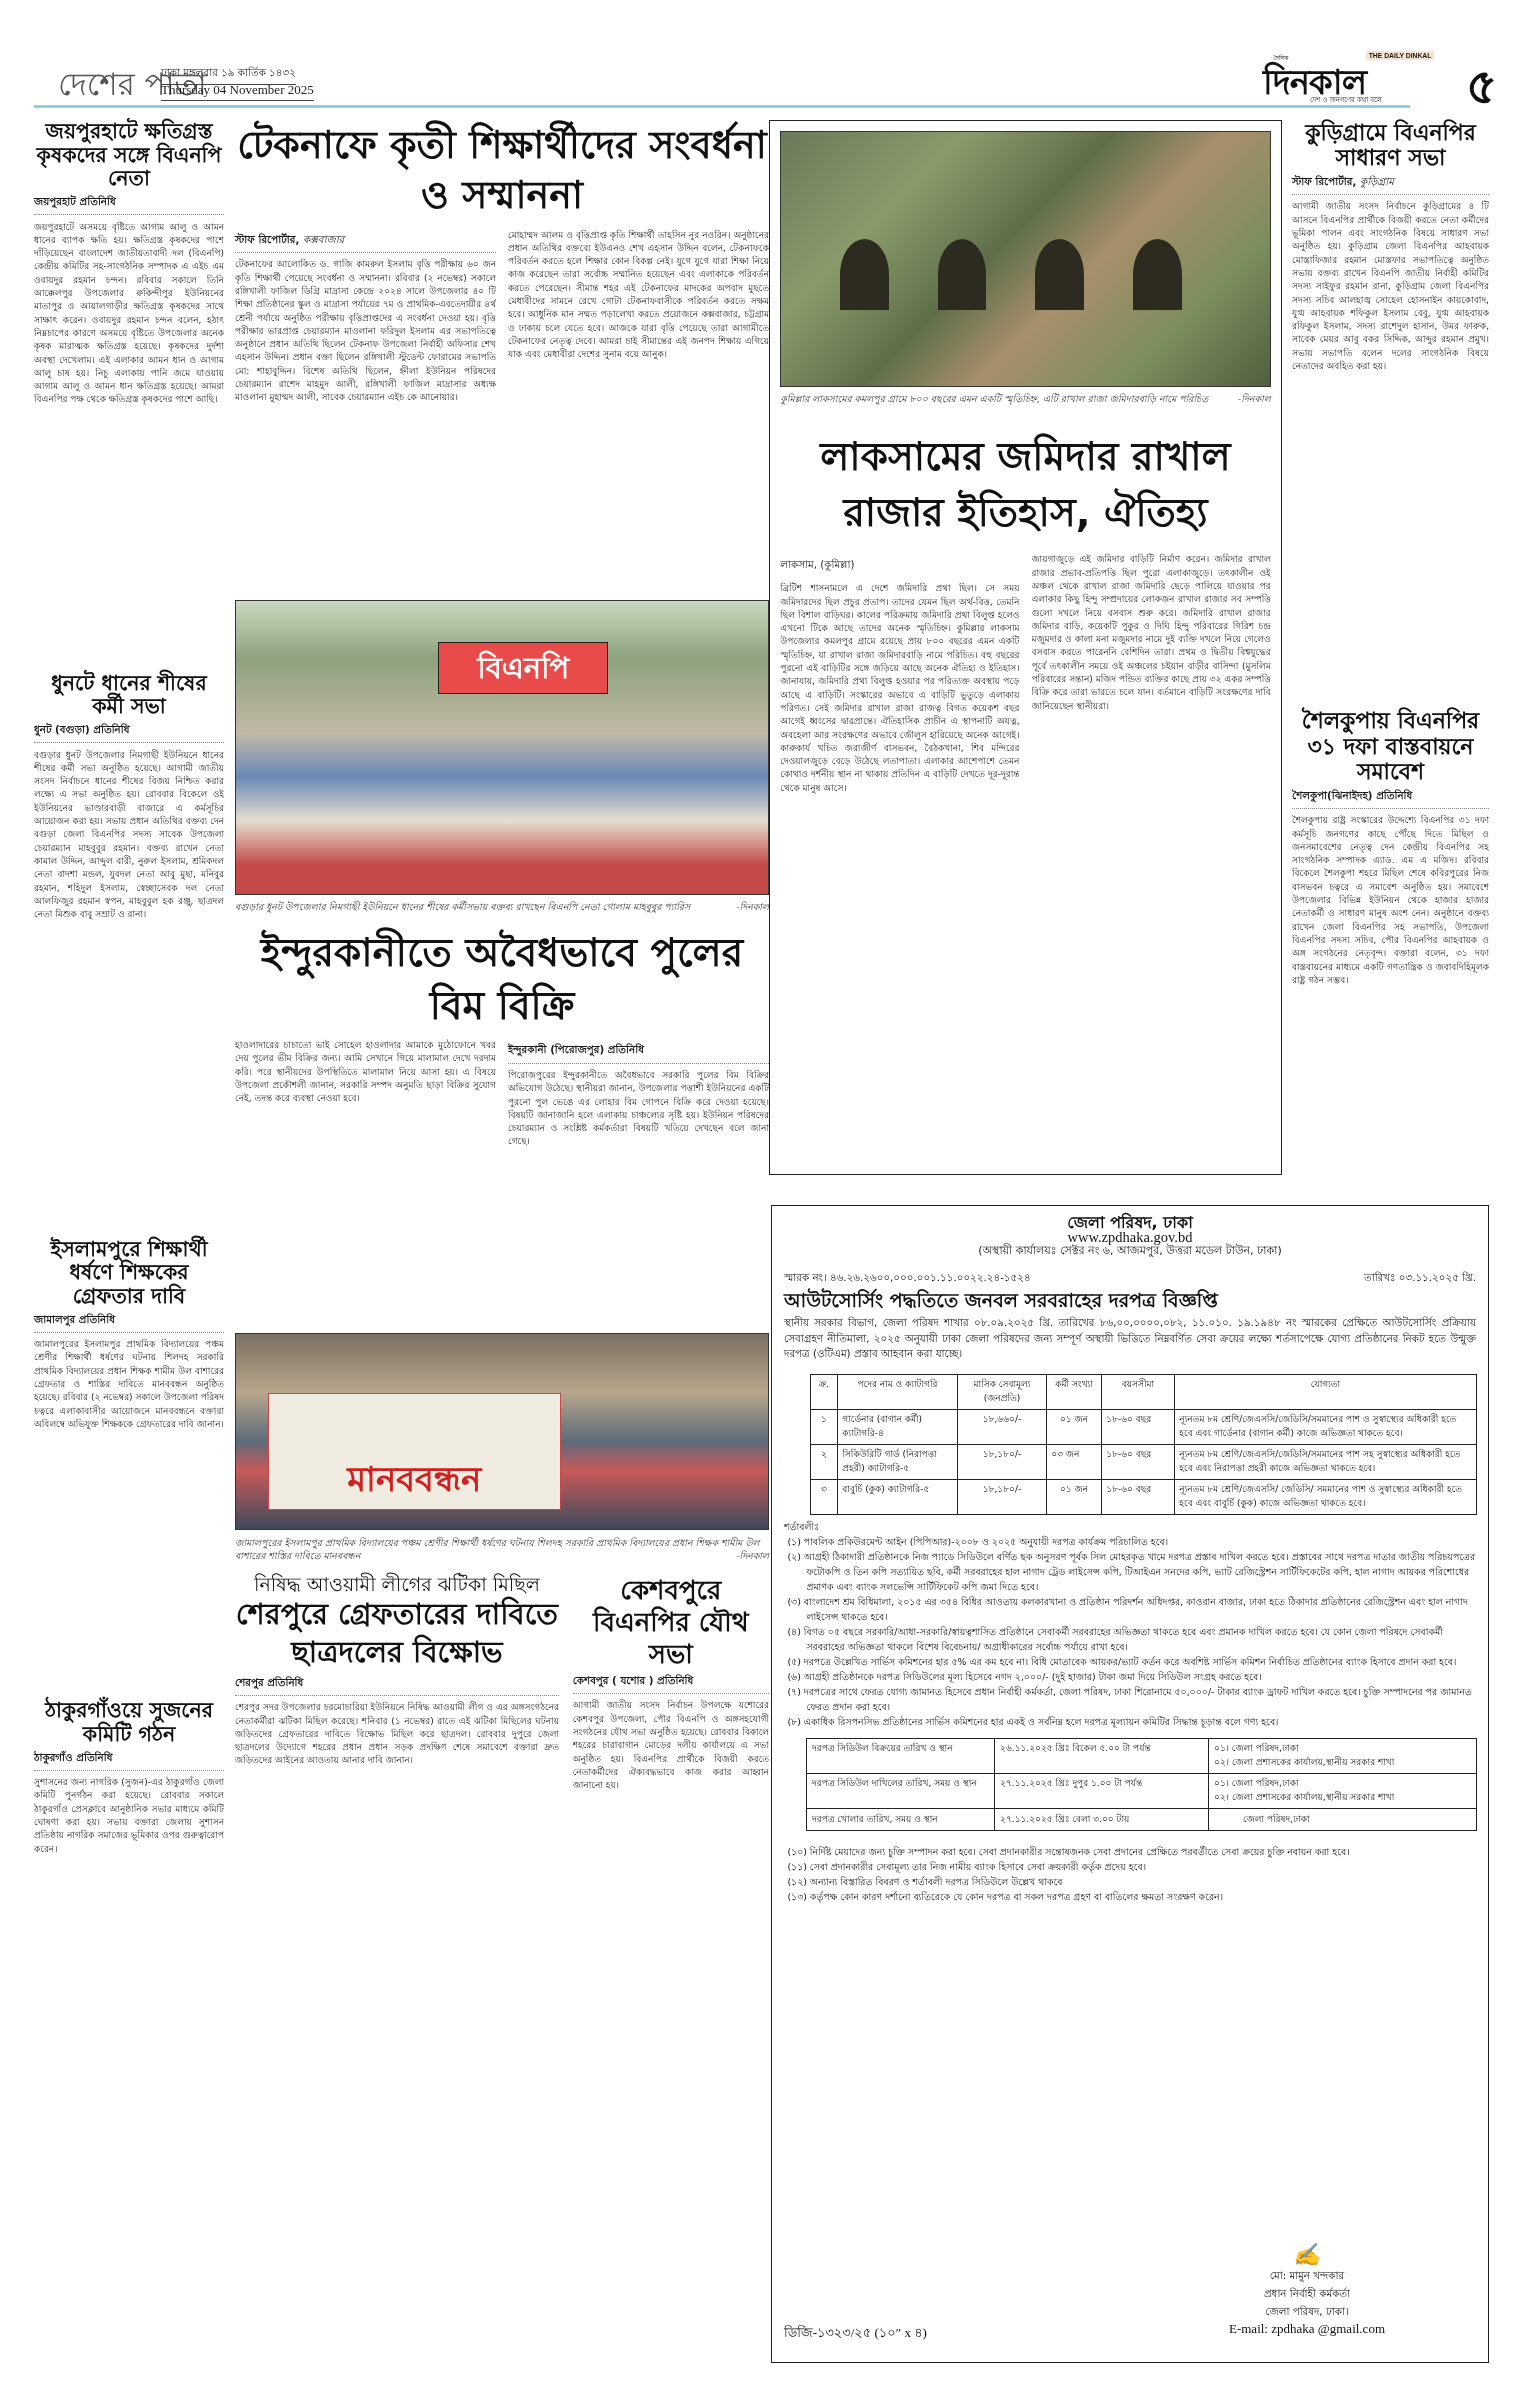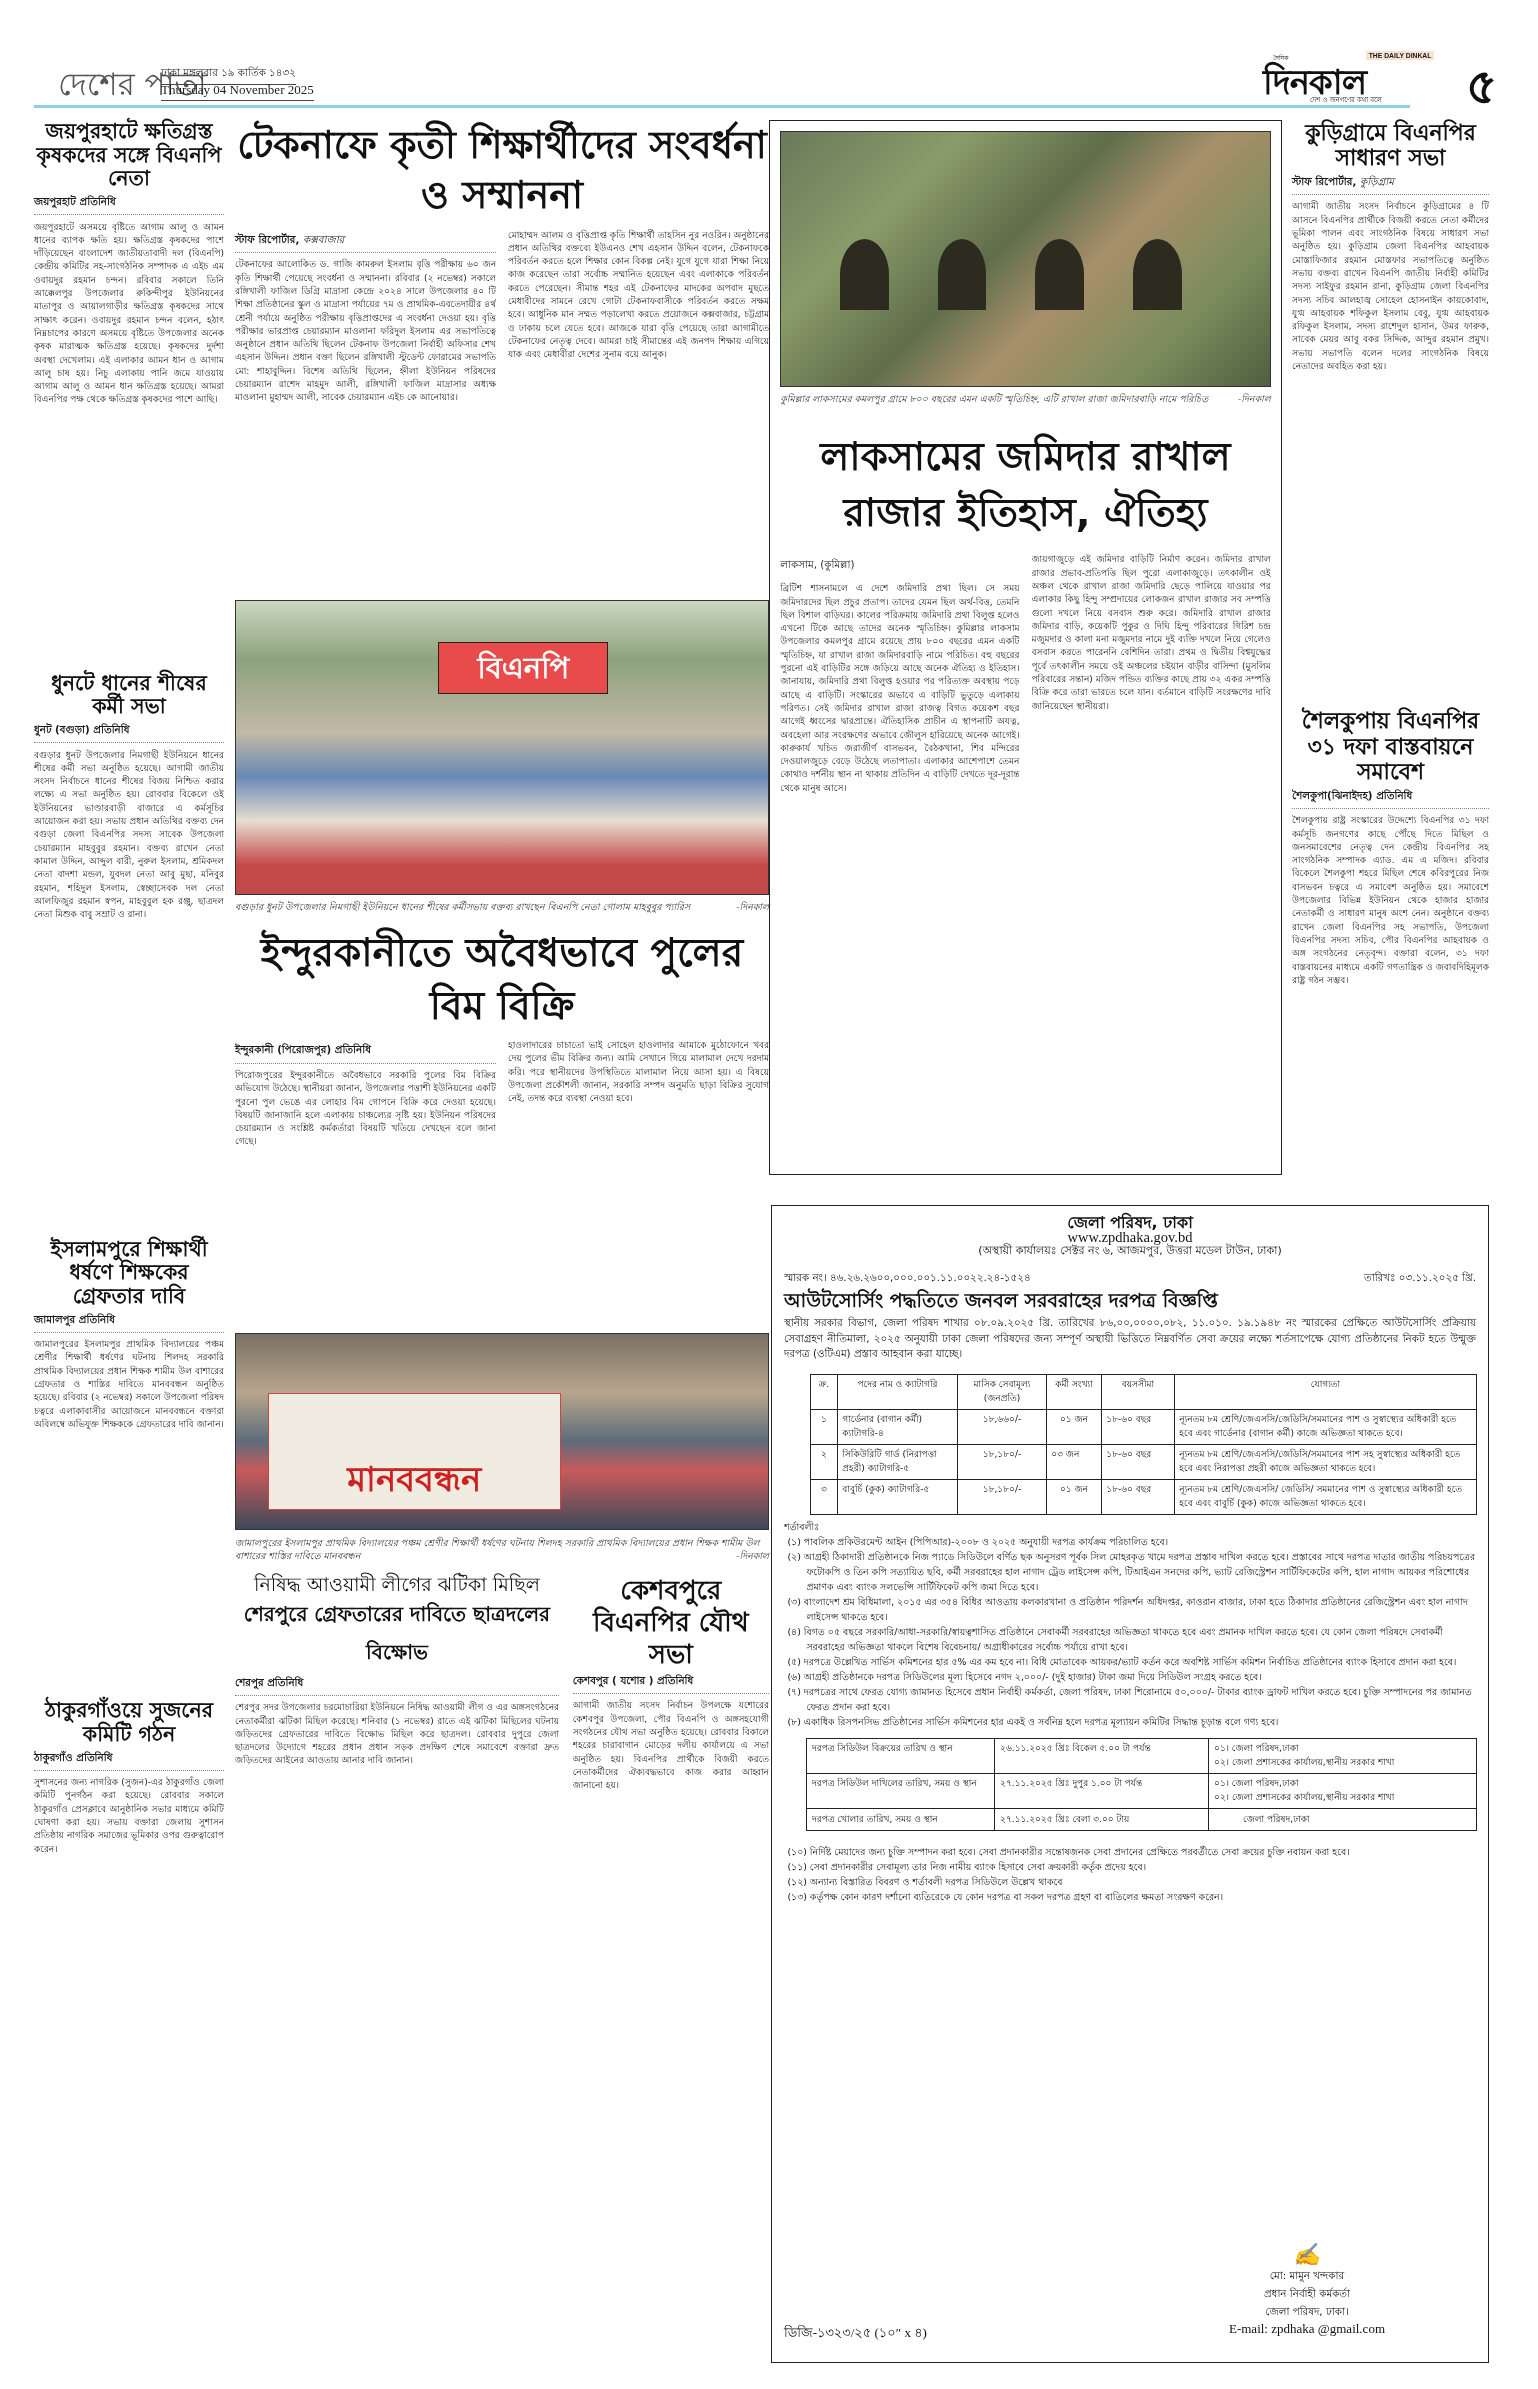--- a/index.html
+++ b/index.html
@@ -126,43 +126,43 @@
     <div class="caption">
       <span>বগুড়ার ধুনট উপজেলার নিমগাছী ইউনিয়নে ধানের শীষের কর্মীসভায় বক্তব্য রাখছেন বিএনপি নেতা গোলাম মাহবুবুর প্যারিস</span>
       <span class="credit">-দিনকাল</span>
     </div>
   </div>
 
   <div style="margin-top:13.7px;">
     <div class="headline-lg" style="font-size:39px;line-height:53px;">ইন্দুরকানীতে অবৈধভাবে পুলের বিম বিক্রি</div>
     <div class="two-col" style="margin-top:6.8px;">
       <div>
+        <div class="body-text" style="height:282px;overflow:hidden;">হাওলাদারের চাচাতো ভাই সোহেল হাওলাদার আমাকে মুঠোফোনে খবর দেয় পুলের ভীম বিক্রির জন্য। আমি সেখানে গিয়ে মালামাল দেখে দরদাম করি। পরে স্থানীয়দের উপস্থিতিতে মালামাল নিয়ে আসা হয়। এ বিষয়ে উপজেলা প্রকৌশলী জানান, সরকারি সম্পদ অনুমতি ছাড়া বিক্রির সুযোগ নেই, তদন্ত করে ব্যবস্থা নেওয়া হবে।</div>
+      </div>
+      <div>
         <div class="byline">ইন্দুরকানী (পিরোজপুর) প্রতিনিধি</div>
         <div class="body-text" style="height:256px;overflow:hidden;">পিরোজপুরের ইন্দুরকানীতে অবৈধভাবে সরকারি পুলের বিম বিক্রির অভিযোগ উঠেছে। স্থানীয়রা জানান, উপজেলার পত্তাশী ইউনিয়নের একটি পুরনো পুল ভেঙে এর লোহার বিম গোপনে বিক্রি করে দেওয়া হয়েছে। বিষয়টি জানাজানি হলে এলাকায় চাঞ্চল্যের সৃষ্টি হয়। ইউনিয়ন পরিষদের চেয়ারম্যান ও সংশ্লিষ্ট কর্মকর্তারা বিষয়টি খতিয়ে দেখছেন বলে জানা গেছে।</div>
       </div>
-      <div>
-        <div class="body-text" style="height:282px;overflow:hidden;">হাওলাদারের চাচাতো ভাই সোহেল হাওলাদার আমাকে মুঠোফোনে খবর দেয় পুলের ভীম বিক্রির জন্য। আমি সেখানে গিয়ে মালামাল দেখে দরদাম করি। পরে স্থানীয়দের উপস্থিতিতে মালামাল নিয়ে আসা হয়। এ বিষয়ে উপজেলা প্রকৌশলী জানান, সরকারি সম্পদ অনুমতি ছাড়া বিক্রির সুযোগ নেই, তদন্ত করে ব্যবস্থা নেওয়া হবে।</div>
-      </div>
     </div>
   </div>
 
   <div style="margin-top:8.5px;">
     <div class="crowd" style="height:197px;">
       <div class="banner" style="left:6%;top:30%;width:55%;height:60%;font-size:34px;line-height:171px;">মানববন্ধন</div>
     </div>
     <div class="caption">
       <span>জামালপুরের ইসলামপুর প্রাথমিক বিদ্যালয়ের পঞ্চম শ্রেণীর শিক্ষার্থী ধর্ষণের ঘটনায় শিলদহ সরকারি প্রাথমিক বিদ্যালয়ের প্রধান শিক্ষক শামীম উল বাশারের শাস্তির দাবিতে মানববন্ধন</span>
       <span class="credit">-দিনকাল</span>
     </div>
   </div>
 
   <div style="display:flex;gap:13.7px;margin-top:12px;">
     <div style="flex:1.65;">
       <div class="headline-lg" style="font-size:19px;font-weight:normal;">নিষিদ্ধ আওয়ামী লীগের ঝটিকা মিছিল</div>
-      <div class="headline-lg" style="font-size:20px;line-height:38px;">শেরপুরে গ্রেফতারের দাবিতে ছাত্রদলের বিক্ষোভ</div>
+      <div class="headline-lg" style="font-size:29px;line-height:38px;">শেরপুরে গ্রেফতারের দাবিতে ছাত্রদলের বিক্ষোভ</div>
       <div class="byline">শেরপুর প্রতিনিধি</div>
       <div class="body-text" style="height:282px;overflow:hidden;">শেরপুর সদর উপজেলার চরমোচারিয়া ইউনিয়নে নিষিদ্ধ আওয়ামী লীগ ও এর অঙ্গসংগঠনের নেতাকর্মীরা ঝটিকা মিছিল করেছে। শনিবার (১ নভেম্বর) রাতে এই ঝটিকা মিছিলের ঘটনায় জড়িতদের গ্রেফতারের দাবিতে বিক্ষোভ মিছিল করে ছাত্রদল। রোববার দুপুরে জেলা ছাত্রদলের উদ্যোগে শহরের প্রধান প্রধান সড়ক প্রদক্ষিণ শেষে সমাবেশে বক্তারা দ্রুত জড়িতদের আইনের আওতায় আনার দাবি জানান।</div>
     </div>
     <div style="flex:1;">
       <div class="headline-lg" style="font-size:26px;line-height:32px;">কেশবপুরে বিএনপির যৌথ সভা</div>
       <div class="byline">কেশবপুর ( যশোর ) প্রতিনিধি</div>
       <div class="body-text" style="height:299px;overflow:hidden;">আগামী জাতীয় সংসদ নির্বাচন উপলক্ষে যশোরের কেশবপুর উপজেলা, পৌর বিএনপি ও অঙ্গসহযোগী সংগঠনের যৌথ সভা অনুষ্ঠিত হয়েছে। রোববার বিকালে শহরের চারাবাগান মোড়ের দলীয় কার্যালয়ে এ সভা অনুষ্ঠিত হয়। বিএনপির প্রার্থীকে বিজয়ী করতে নেতাকর্মীদের ঐক্যবদ্ধভাবে কাজ করার আহ্বান জানানো হয়।</div>
     </div>
   </div>
 </div>

